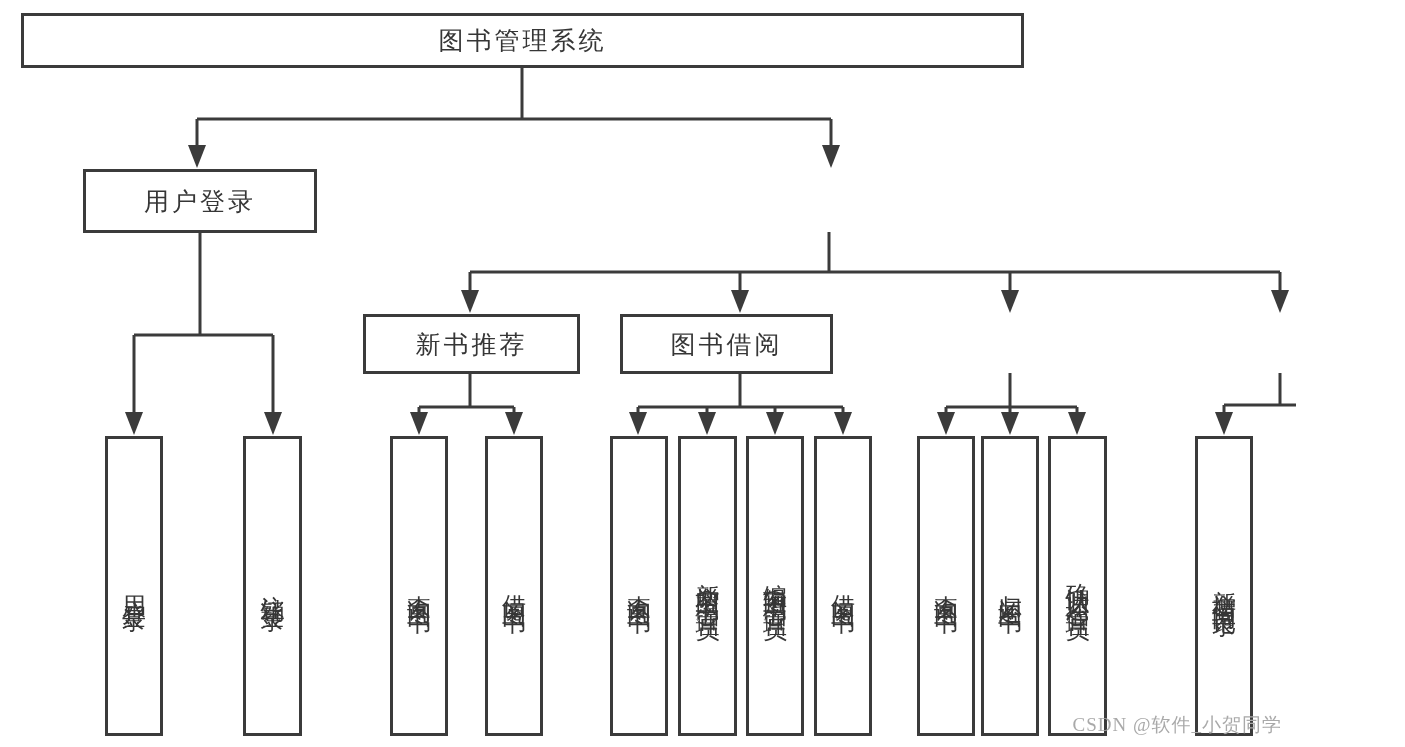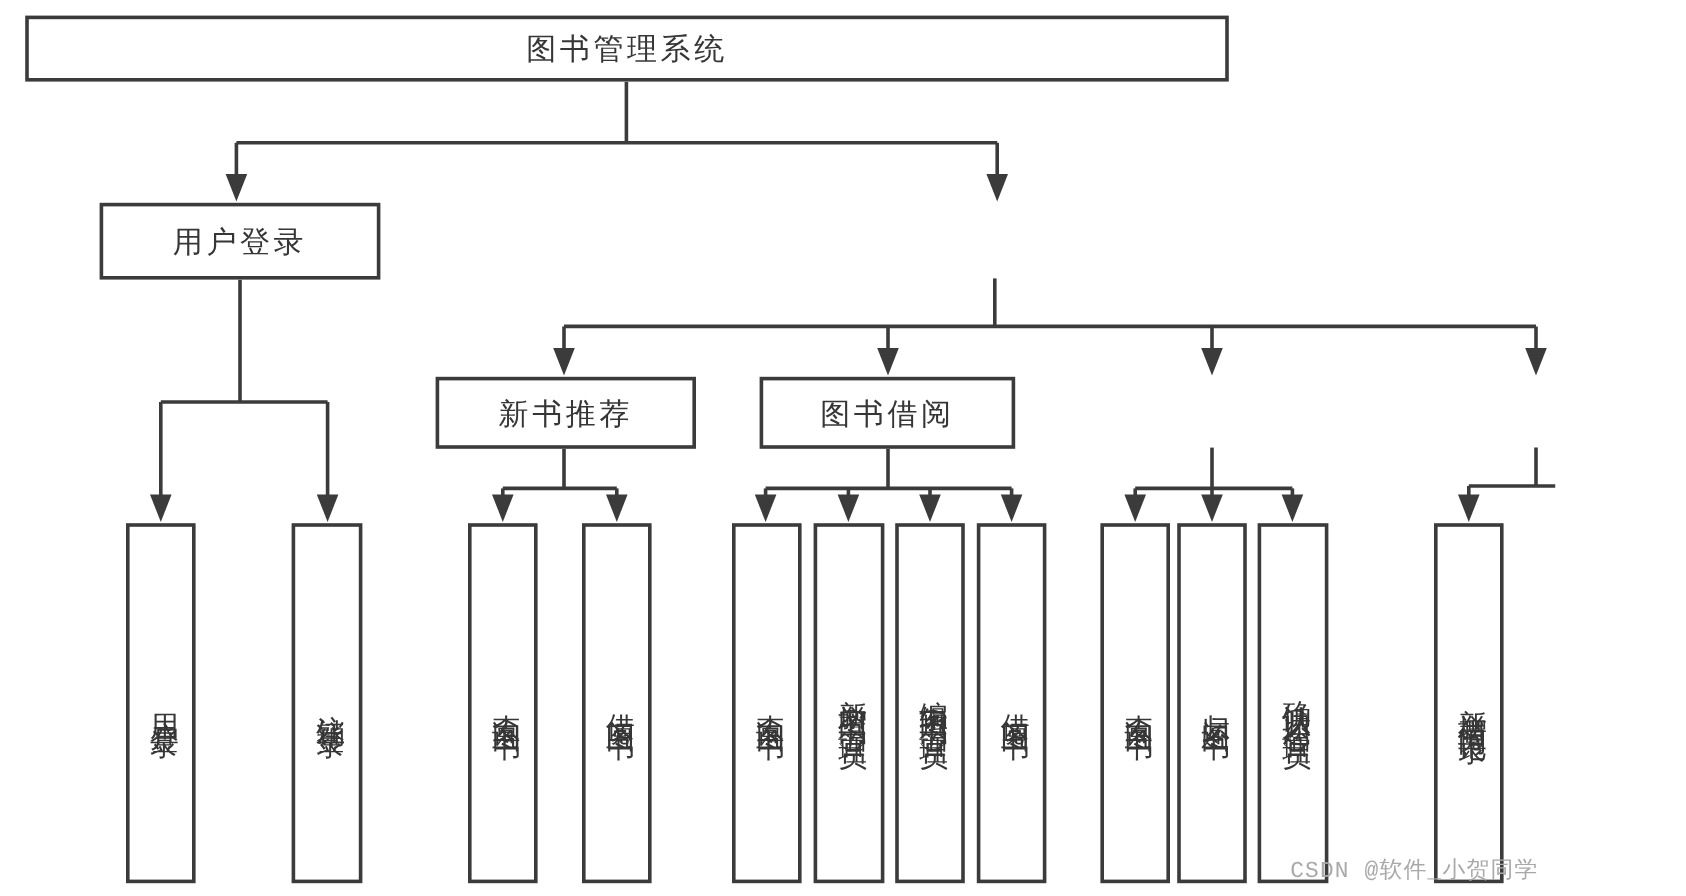--- a/index.html
+++ b/index.html
@@ -6,21 +6,21 @@
     --line:#3b3b3b;
     --text:#363636;
     --watermark:#a9a9a9;
     --box-bg:#ffffff;
   }
   html,body{margin:0;padding:0;background:#fff;}
   .stage{
     position:relative;
     width:1296px;height:747px;
     background:var(--box-bg);
-    font-family:Liberation Mono, monospace;
+    font-family:Liberation Serif, serif;
     overflow:hidden;
     text-align:right;
   }
   svg.connectors{position:absolute;left:0;top:0;z-index:1;}
   svg.connectors line{stroke:var(--line);stroke-width:3;}
   svg.connectors polygon{fill:var(--line);stroke:none;}
   .box{
     position:absolute;
     box-sizing:border-box;
     background:var(--box-bg);
@@ -127,21 +127,21 @@
       <polygon points="1215,412 1233,412 1224,435"></polygon>
       <polygon points="1334,412 1352,412 1343,435"></polygon>
     </g>
   </svg>
 
   <div class="box h" style="left:21px;top:13px;width:1003px;height:55px">图书管理系统</div>
 
   <div class="box h" style="left:83px;top:169px;width:234px;height:64px">用户登录</div>
 
   <div class="box h" style="left:363px;top:314px;width:217px;height:60px">新书推荐</div>
-  <div class="box h" style="left:633px;top:314px;width:213px;height:60px">图书借阅</div>
+  <div class="box h" style="left:620px;top:314px;width:213px;height:60px">图书借阅</div>
 
   <div class="box v" style="left:105px;top:436px;width:58px;height:300px">
     <span class="vtext">用户登录</span>
   </div>
   <div class="box v" style="left:243px;top:436px;width:59px;height:300px">
     <span class="vtext">注销登录</span>
   </div>
 
   <div class="box v" style="left:390px;top:436px;width:58px;height:300px">
     <span class="vtext">查询图书</span>

